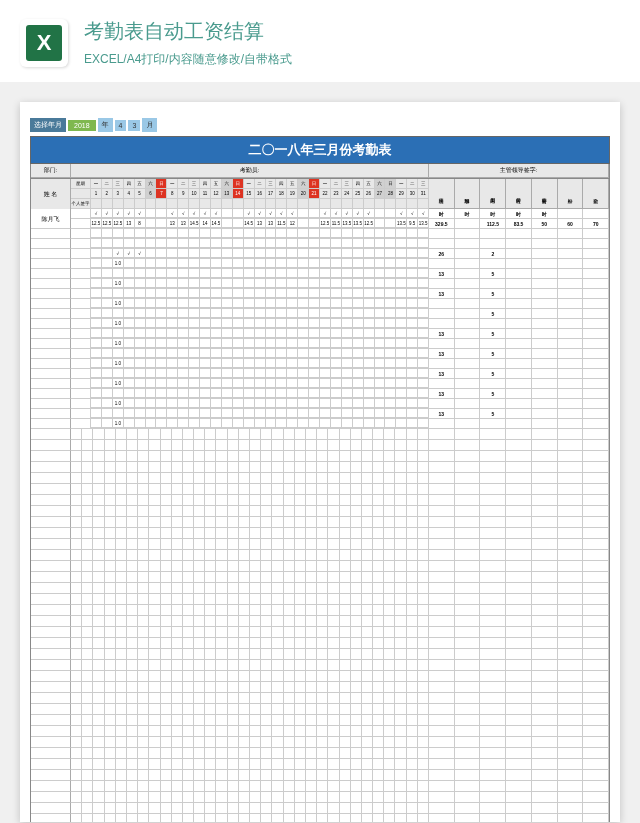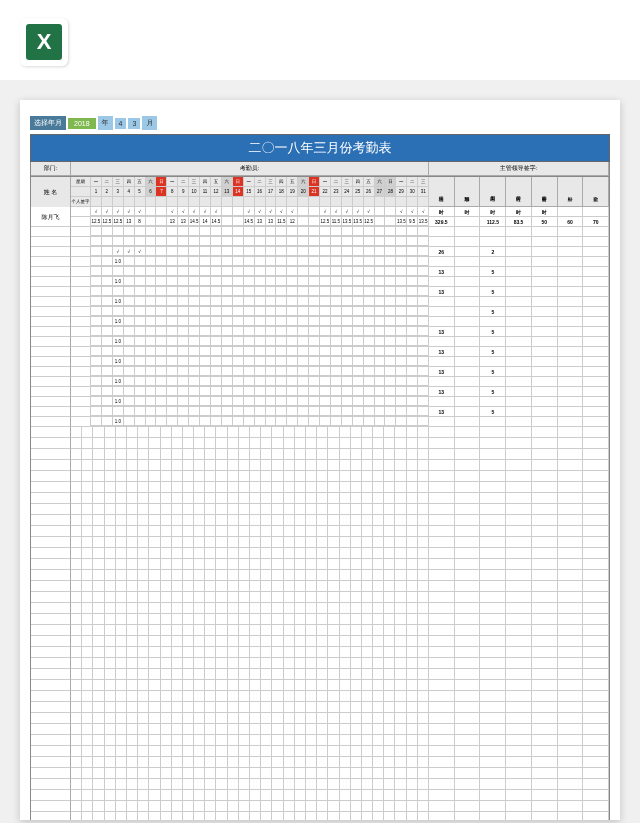--- a/index.html
+++ b/index.html
@@ -8,21 +8,21 @@
 .excel-icon{width:48px;height:48px;position:relative;flex-shrink:0}
 .excel-icon .bg{position:absolute;inset:0;background:#fff;border-radius:6px;box-shadow:1px 1px 3px rgba(0,0,0,.15)}
 .excel-icon .box{position:absolute;left:6px;top:6px;width:36px;height:36px;background:#217346;border-radius:3px;display:flex;align-items:center;justify-content:center;color:#fff;font-weight:bold;font-size:22px}
 .header-text h1{color:#4a9b8e;font-size:20px;font-weight:500;margin-bottom:6px}
 .header-text p{color:#4a9b8e;font-size:12px}
 .doc-wrap{margin:20px auto 0;width:600px;height:720px;background:#fff;box-shadow:0 2px 8px rgba(0,0,0,.2);padding:16px 10px;overflow:hidden}
 .selector-row{display:flex;align-items:center;font-size:7px;color:#333;margin-bottom:4px;gap:2px}
 .selector-row .lbl{background:#4a7a9a;color:#fff;padding:2px 4px}
 .selector-row .yr{background:#7fb84f;color:#fff;padding:2px 6px}
 .selector-row .sp{background:#9ac8e6;padding:2px 4px}
-.title-bar{background:#2b6fb5;color:#fff;text-align:center;font-size:13px;font-weight:normal;padding:4px 0;border:1px solid #666}
+.title-bar{background:#2b6fb5;color:#fff;text-align:center;font-size:13px;font-weight:bold;padding:4px 0;border:1px solid #666}
 .header-row{display:flex;font-size:6px;border-left:1px solid #888;border-right:1px solid #888}
 .header-row .cell{border-right:1px solid #aaa;border-bottom:1px solid #aaa;padding:2px;text-align:center;background:#e8e8e8}
 .header-row .dept{width:40px}
 .header-row .att{flex:1}
 .header-row .sup{width:180px}
 .grid{display:flex;flex-direction:column;border:1px solid #888;font-size:5px}
 .grid-head{display:flex;background:#e8e8e8}
 .grid-head .name-col{width:40px;border-right:1px solid #aaa;display:flex;align-items:center;justify-content:center;font-size:6px}
 .grid-head .days-col{flex:1;display:flex;flex-direction:column}
 .grid-head .stats-col{width:180px;display:flex}
@@ -43,20 +43,24 @@
 .stat-cell{flex:1;border-right:1px solid #ccc;text-align:center;font-size:5px;line-height:10px;font-weight:bold}
 .right-stats{display:flex;height:10px;border-bottom:1px solid #ccc}
 </style>
 </head>
 <body>
 
 <div class="page-header">
   <div class="excel-icon">
     <div class="bg"></div>
     <div class="box">X</div>
+  </div>
+  <div class="header-text">
+    <h1>考勤表自动工资结算</h1>
+    <p>EXCEL/A4打印/内容随意修改/自带格式</p>
   </div>
 </div>
 
 <div class="doc-wrap">
   <div class="selector-row">
     <span class="lbl">选择年月</span>
     <span class="yr">2018</span>
     <span class="sp">年</span>
     <span class="sp">4</span>
     <span class="sp">3</span>

